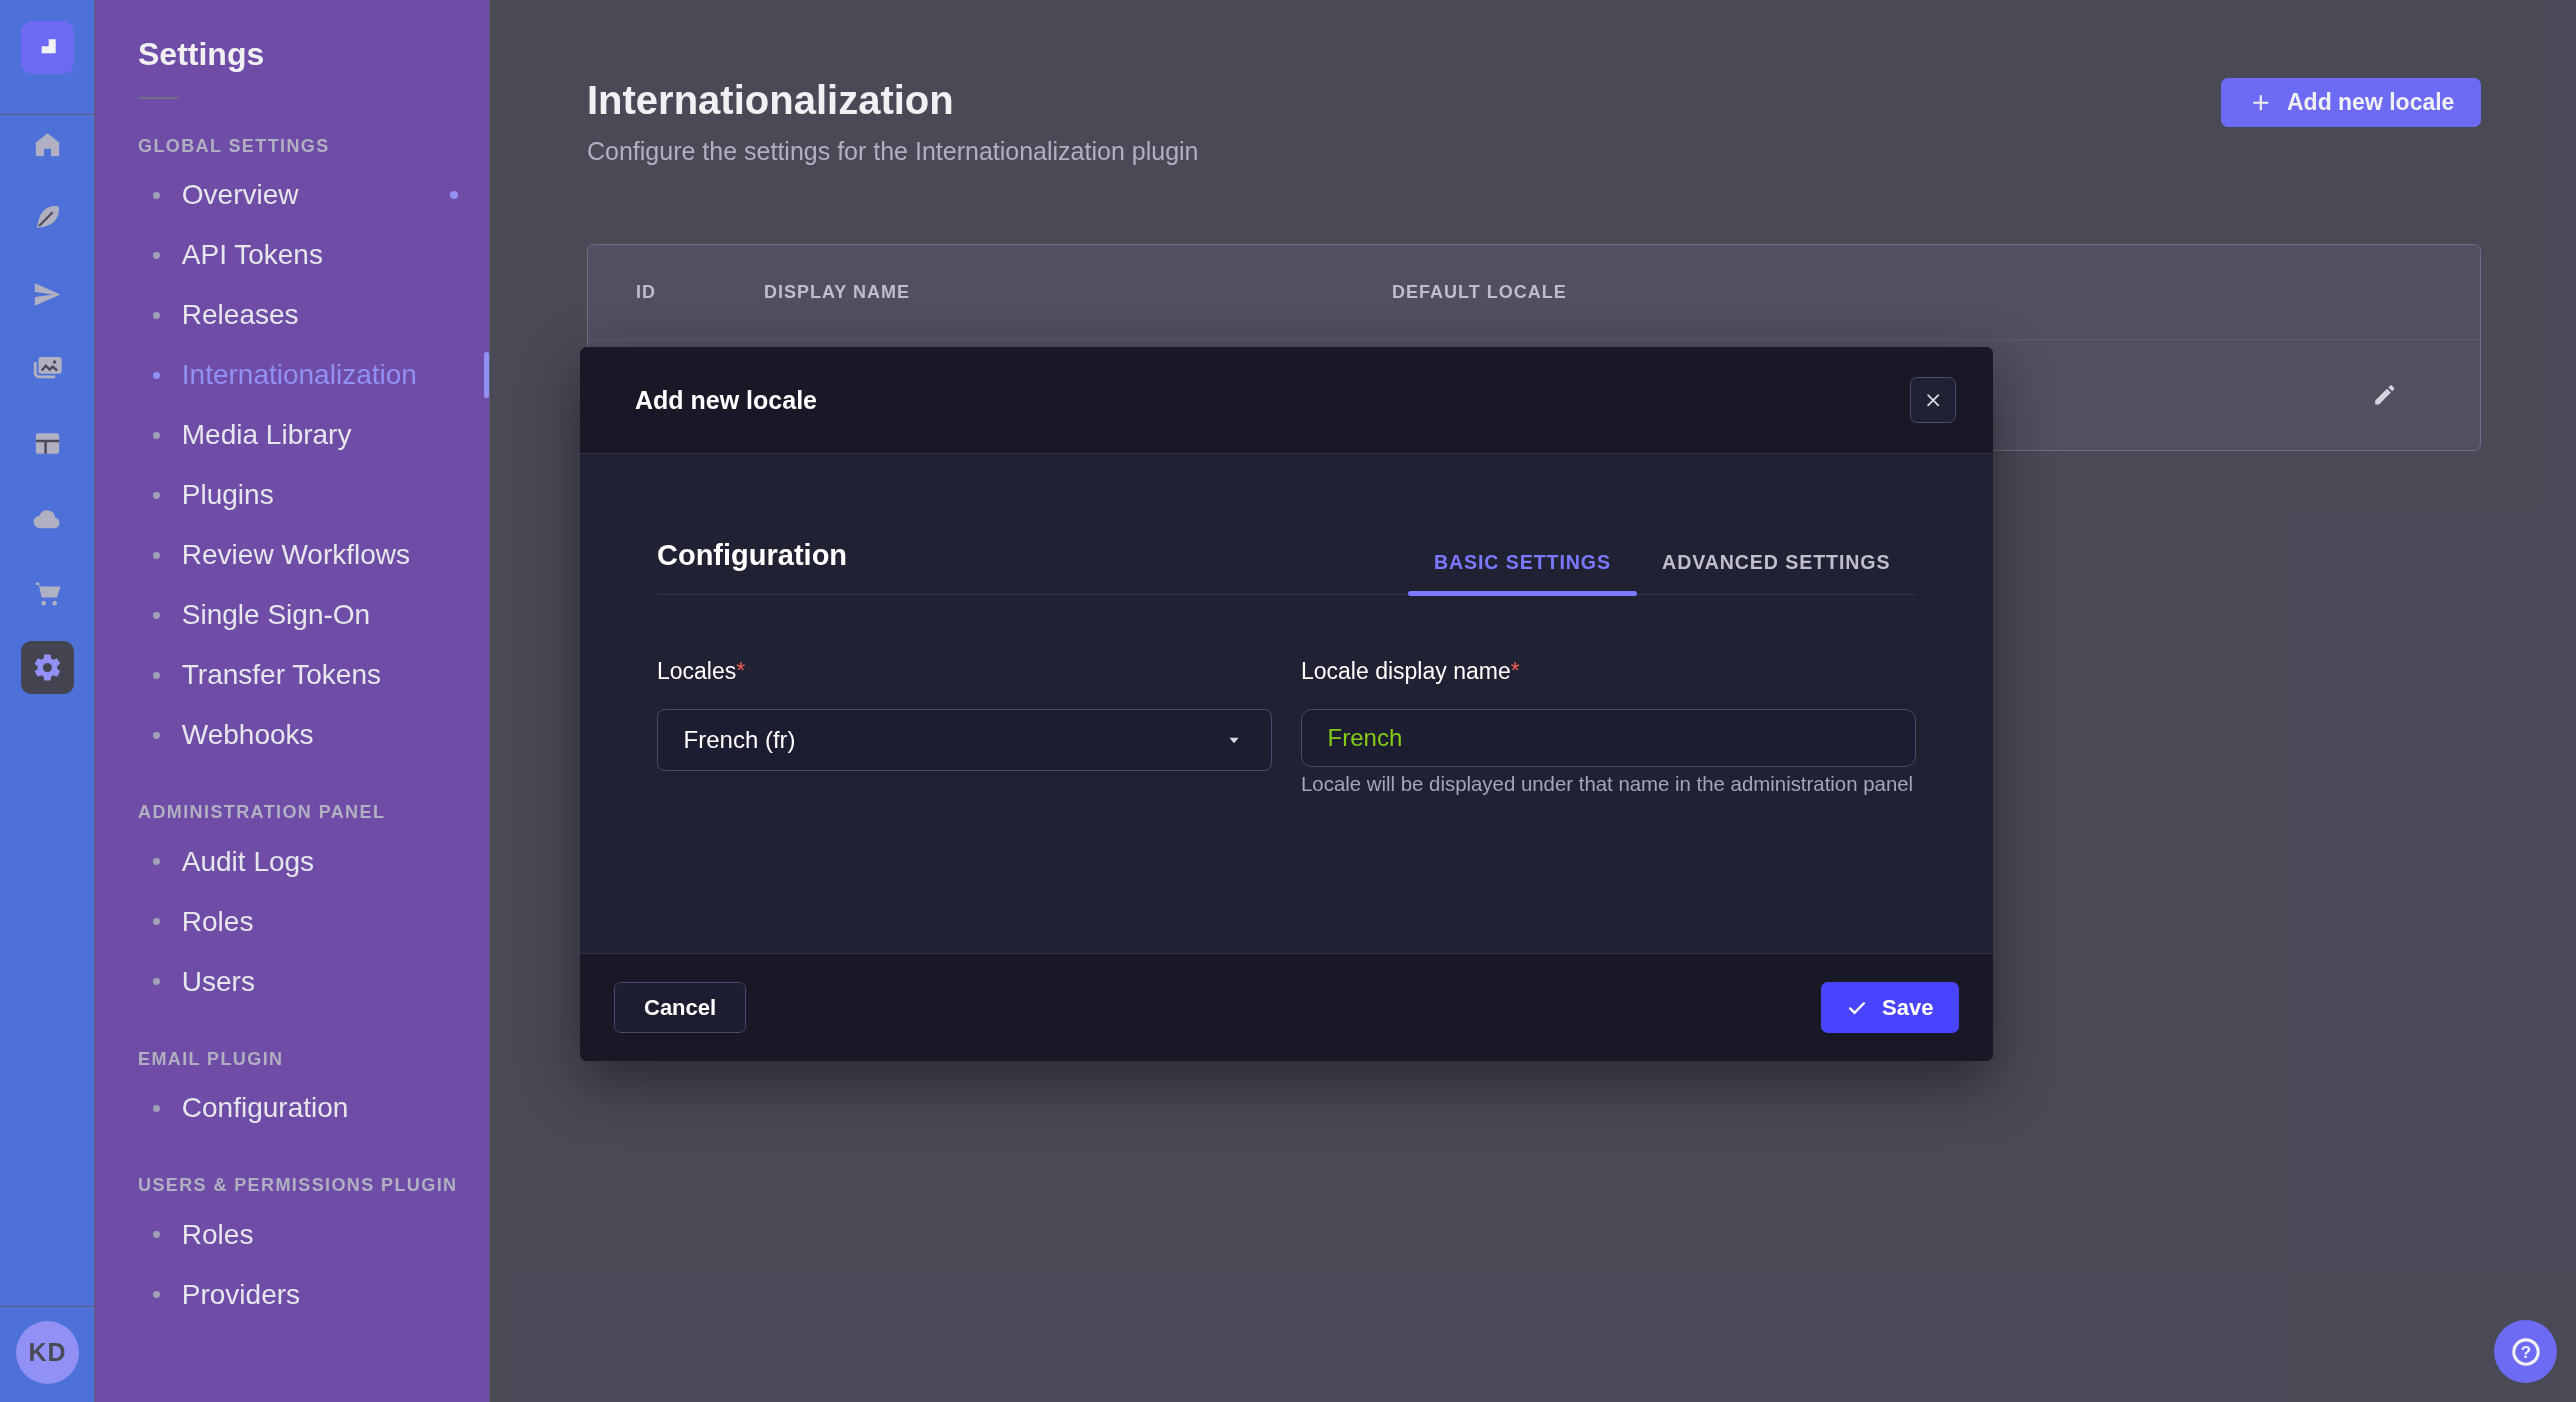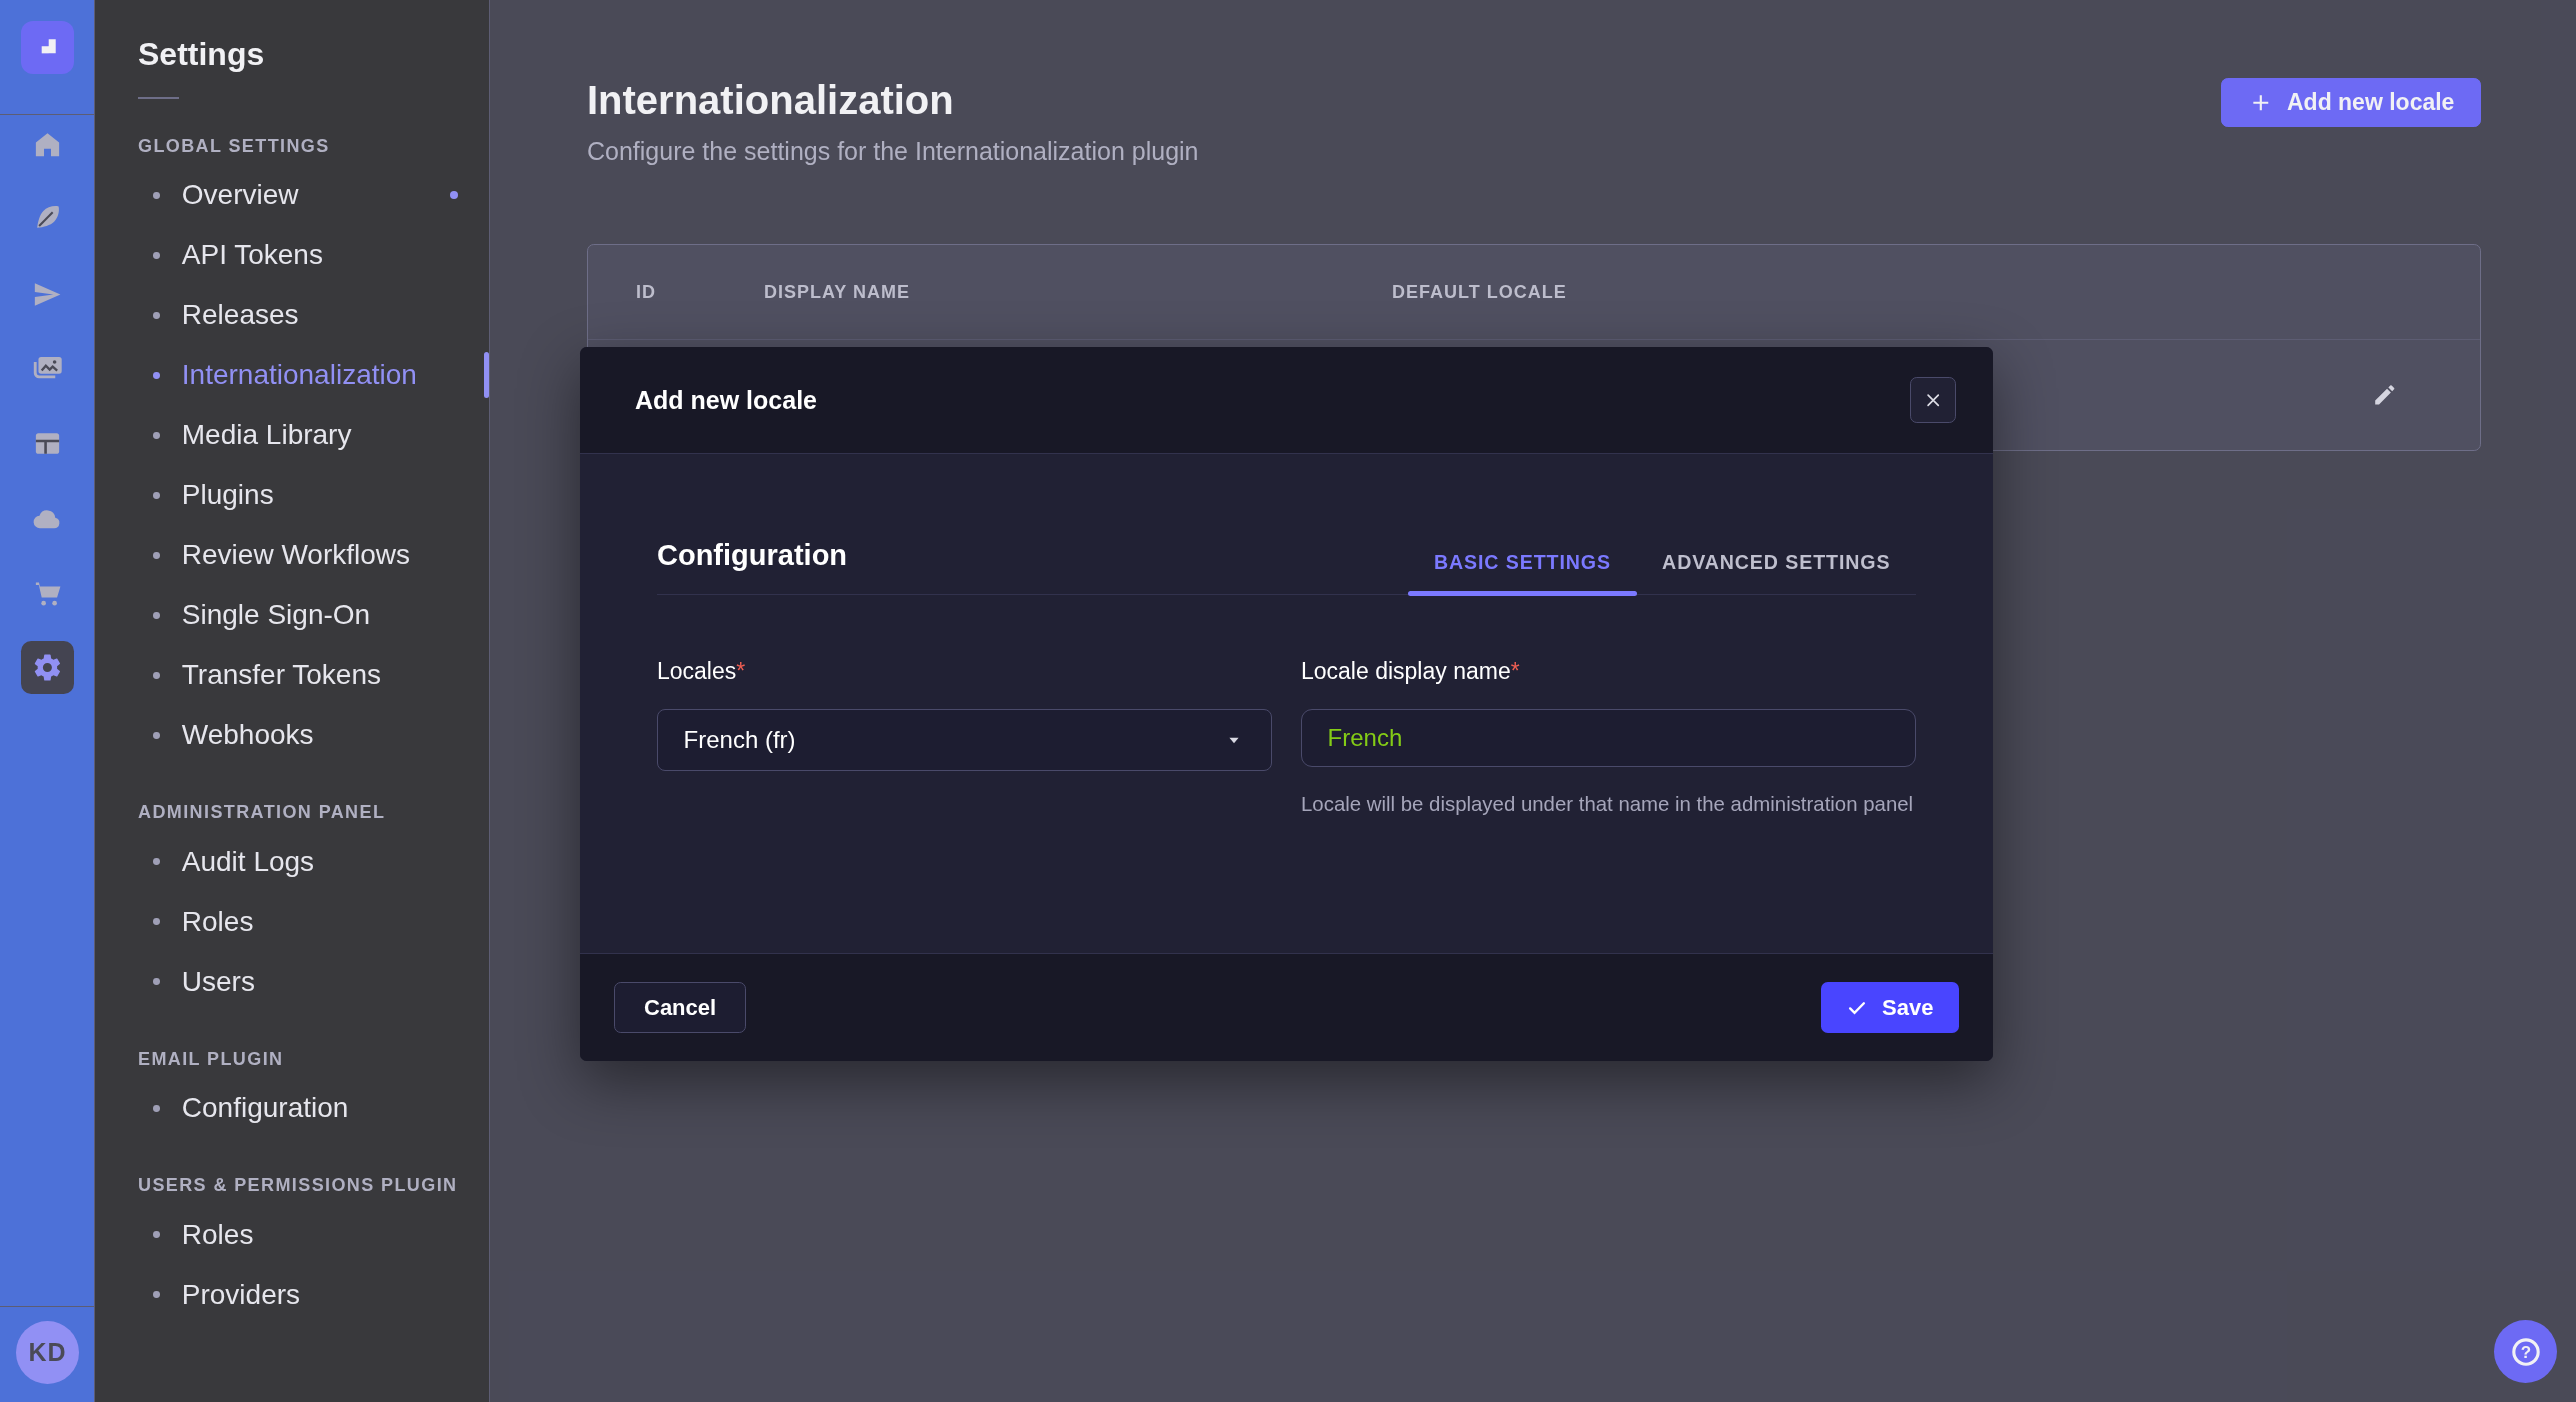--- a/index.html
+++ b/index.html
@@ -17,21 +17,21 @@
   .rail-icon { position:absolute; left:32px; width:31px; height:31px; color:#a5a5ba; }
   .rail-icon svg { width:31px; height:31px; }
   .settings-tile { position:absolute; left:21px; top:641px; width:53px; height:53px; border-radius:10.2px;
                    background:#10101e; display:flex; align-items:center; justify-content:center; color:#7b79ff; }
   .settings-tile svg { width:31px; height:31px; }
   .avatar { position:absolute; left:16px; top:1321px; width:63px; height:63px; border-radius:50%;
             background:#7b79ff; color:#181826; font-size:25px; font-weight:700;
             display:flex; align-items:center; justify-content:center; letter-spacing:0.9px; }
 
   
-  .subnav { position:absolute; left:95px; top:0; bottom:0; width:395px; background:#000000;
+  .subnav { position:absolute; left:95px; top:0; bottom:0; width:395px; background:#4c1d95;
             border-right:0.9px solid #32324d; z-index:1; }
   .subnav-title { padding:36px 0 0 43px; font-size:32px; font-weight:700; color:#ffffff; }
   .subnav-title-divider { width:41px; height:1.7px; background:#4a4a6a; margin:24px 0 0 43px; }
   .subnav-section { margin-top:37px; }
   .subnav-section-header { padding-left:43px; font-size:18px; font-weight:700; letter-spacing:1.4px;
                            color:#a5a5ba; margin-bottom:8.5px; }
   .subnav-item { position:relative; height:60px; display:flex; align-items:center; padding-left:58px;
                  font-size:28px; color:#f0f0f5; cursor:pointer; }
   .subnav-item .bullet { width:6.8px; height:6.8px; border-radius:50%; background:#8e8ea9; margin-right:22px; flex:0 0 auto; }
   .subnav-item.active { color:#7b79ff; }
@@ -87,21 +87,21 @@
                        background:#7b79ff; border-radius:2.6px; }
   .fields-row { margin-top:63px; display:grid; grid-template-columns:1fr 1fr; column-gap:29px; }
   .field-label { font-size:23px; font-weight:400; color:#ffffff; margin-bottom:24px; }
   .required { color:#ee5e52; }
   .select-box { height:62px; border:0.9px solid #4a4a6a; border-radius:8px; background:#1d1d31;
                 display:flex; align-items:center; padding:0 25.6px; font-size:24px; color:#ffffff; cursor:pointer; }
   .select-box .chev { margin-left:auto; color:#d9d9e3; }
   .select-box .chev svg { width:22px; height:22px; }
   .text-input { width:100%; height:58px; border:0.9px solid #4a4a6a; border-radius:11px; background:#1d1d31;
                 color:#84cc16; font-size:24px; padding:0 25.6px; font-family:inherit; outline:none; }
-  .field-hint { margin-top:23px; font-size:20.4px; line-height:1.45; color:#a5a5ba; }
+  .field-hint { margin-top:3px; font-size:20.4px; line-height:1.45; color:#a5a5ba; }
   .modal-footer { position:absolute; left:0; right:0; bottom:0; height:108px; background:#181826;
                   border-top:0.9px solid #32324d; display:flex; align-items:center; padding:0 34px; }
   .cancel-btn { height:51px; padding:0 29px; border-radius:6.8px; background:#1d1d31; border:0.9px solid #4a4a6a;
                 color:#ffffff; font-size:22px; font-weight:600; cursor:pointer; font-family:inherit; }
   .save-btn { margin-left:auto; height:51px; padding:0 25.6px; border-radius:6.8px; background:#4945ff; border:none;
               color:#ffffff; font-size:22px; font-weight:600; cursor:pointer; display:flex; align-items:center;
               gap:13.6px; font-family:inherit; }
   .save-btn svg { width:22px; height:22px; }
 </style>
 </head>

